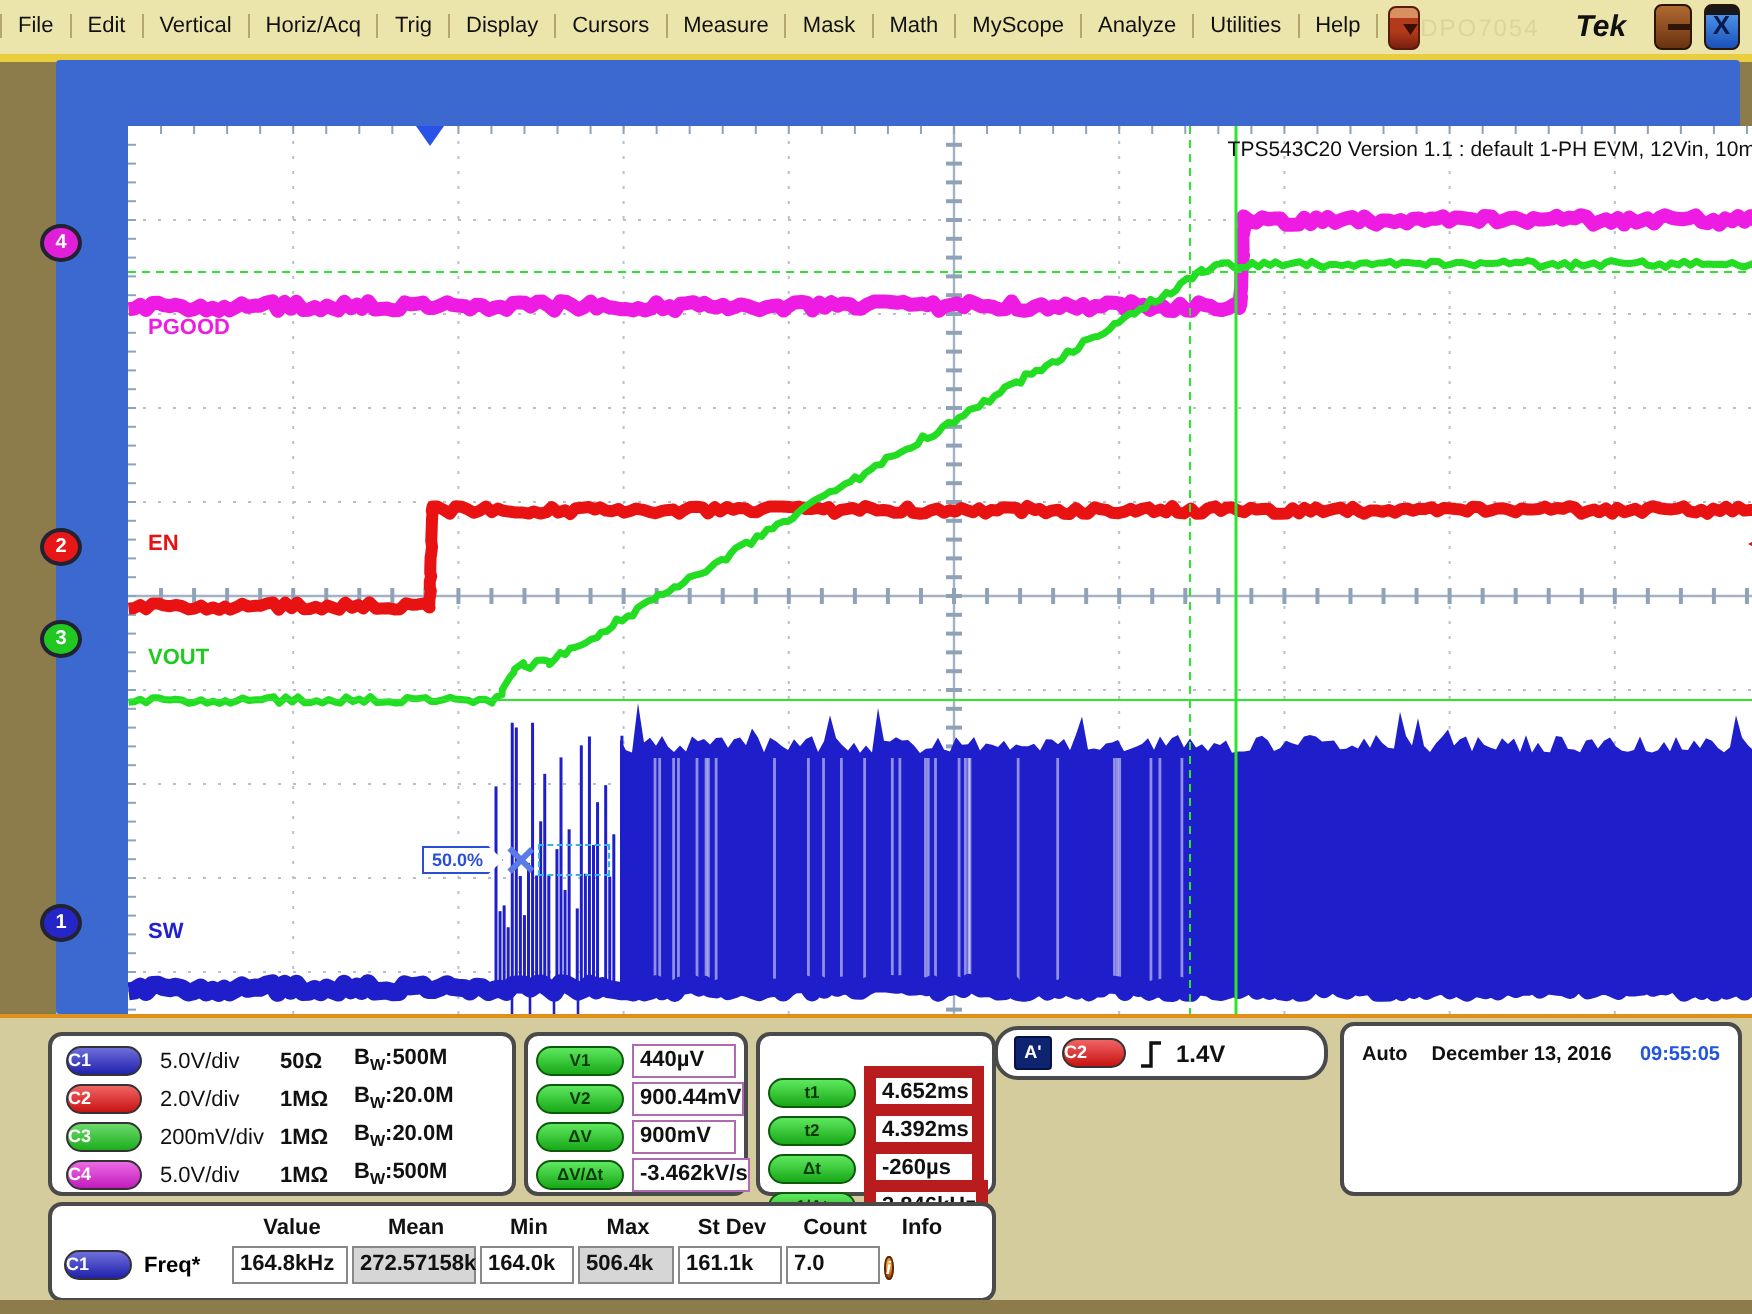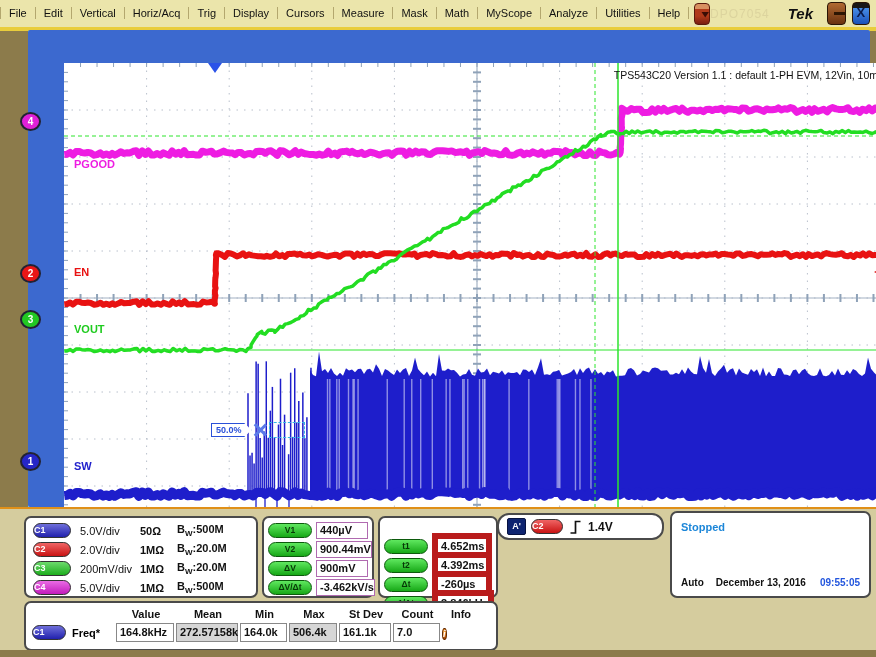--- a/index.html
+++ b/index.html
@@ -602,23 +602,20 @@
     <div class="panel" id="trig-panel" style="left:497px;top:6px;width:167px;height:27px;border-radius:12px;">
       <span id="trig-a">A'</span>
       <span class="pill" id="trig-src" style="background: linear-gradient(rgba(255, 255, 255, 0.333), rgba(0, 0, 0, 0.133)), rgb(232, 22, 22);">C2</span>
       <svg width="13" height="16" style="margin-left:6px;">
         <path d="M1.5,14 H6.5 V2.5 H11.5" fill="none" stroke="#111" stroke-width="1.7"></path>
       </svg>
       <span id="trig-level">1.4V</span>
     </div>
 
     <div class="panel" id="tb-panel" style="left:670px;top:4px;width:201px;height:87px;">
-      <div class="tb-row">
-          <span id="tb-status">Stopped</span>
-        </div>
       <div class="tb-row tb-row4">
         <span>Auto</span>
         <span class="tb-gap">December 13, 2016</span>
         <span class="tb-right" id="tb-time">09:55:05</span>
       </div>
     </div>
 
     <div class="panel" id="meas-panel" style="left:24px;top:94px;width:474px;height:50px;">
       <div class="meas-grid" id="meas-head-row">
           <span class="meas-head"></span>

